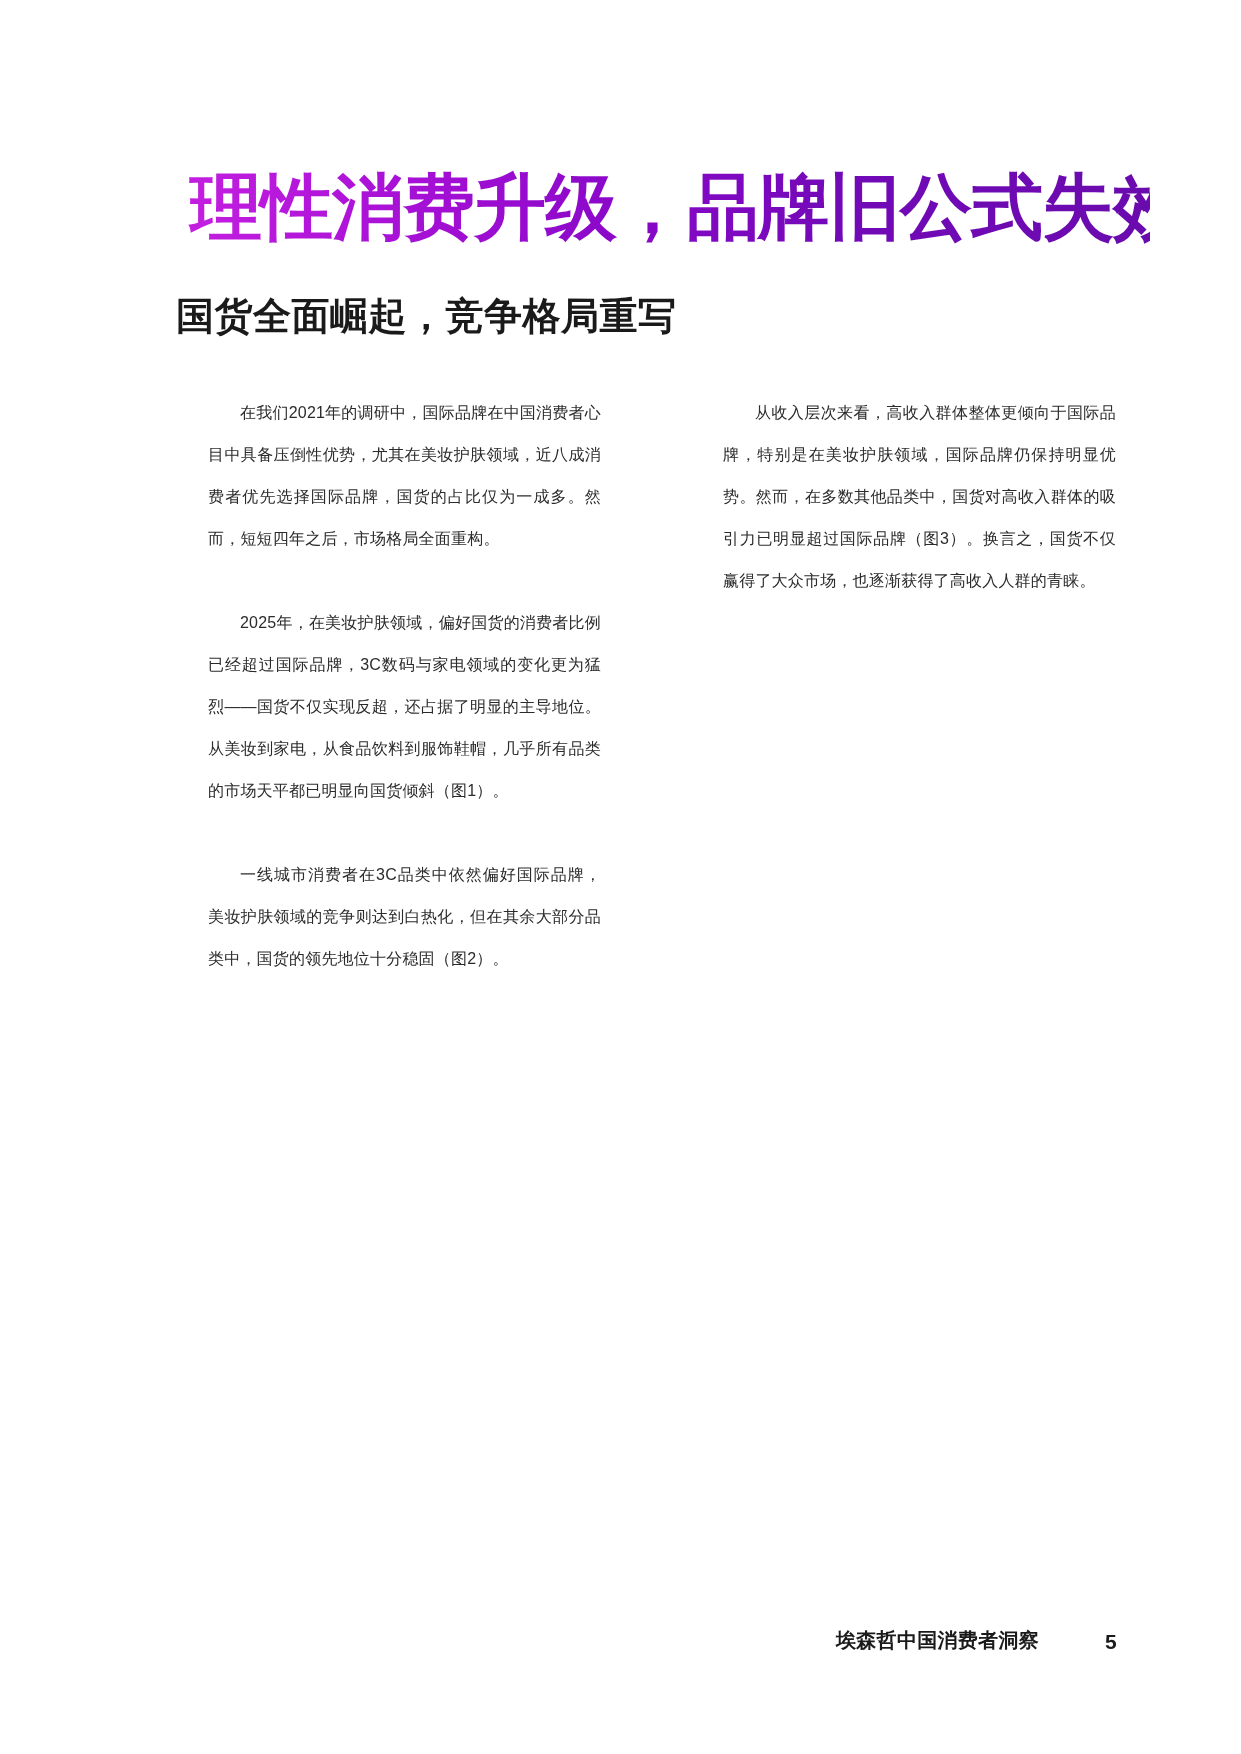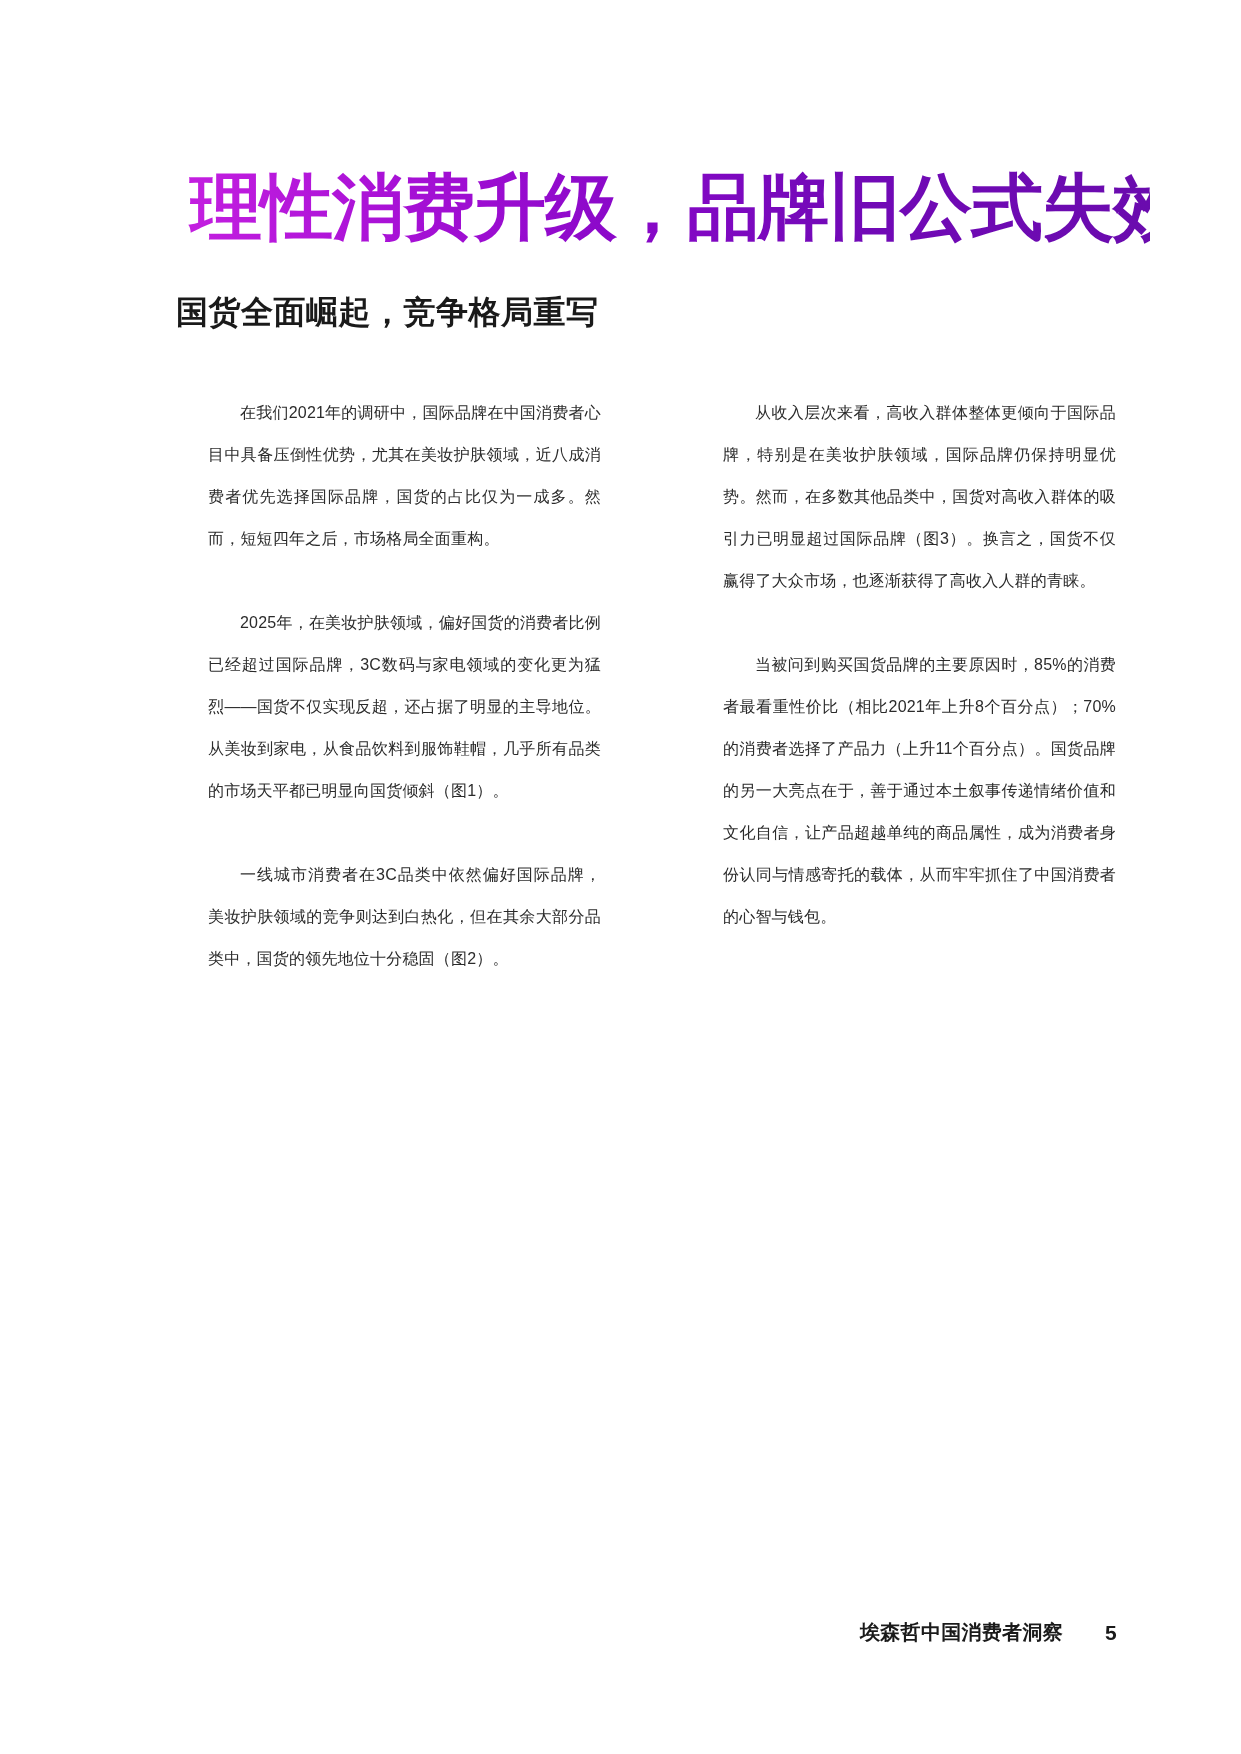--- a/index.html
+++ b/index.html
@@ -41,21 +41,21 @@
     background-clip:text;
     color:transparent;
     -webkit-text-fill-color:transparent;
   }
 
   
   .sub-title {
     position:absolute;
     left:128px;
     top:243px;
-    font-size:32px;
+    font-size:38px;
     font-weight:700;
     color:#1a1a1a;
     letter-spacing:0.5px;
     white-space:nowrap;
   }
 
   
   .columns {
     position:absolute;
     left:128px;
@@ -77,24 +77,24 @@
     text-align:justify;
     text-justify:inter-ideograph;
     font-weight:400;
   }
   .col p:last-child { margin-bottom:0; }
 
   
   .footer {
     position:absolute;
     right:124px;
-    bottom:108px;
+    bottom:100px;
     display:flex;
-    align-items:center;
-    gap:10px;
+    align-items:flex-end;
+    gap:34px;
     font-size:20px;
     font-weight:700;
     color:#1a1a1a;
     letter-spacing:0.3px;
   }
   .footer .pageno { font-size:21px; font-weight:700; }
 </style>
 </head>
 <body>
 
@@ -109,21 +109,20 @@
   <div class="columns">
 
     <div class="col">
       <p>在我们2021年的调研中，国际品牌在中国消费者心目中具备压倒性优势，尤其在美妆护肤领域，近八成消费者优先选择国际品牌，国货的占比仅为一成多。然而，短短四年之后，市场格局全面重构。</p>
       <p>2025年，在美妆护肤领域，偏好国货的消费者比例已经超过国际品牌，3C数码与家电领域的变化更为猛烈——国货不仅实现反超，还占据了明显的主导地位。从美妆到家电，从食品饮料到服饰鞋帽，几乎所有品类的市场天平都已明显向国货倾斜（图1）。</p>
       <p>一线城市消费者在3C品类中依然偏好国际品牌，美妆护肤领域的竞争则达到白热化，但在其余大部分品类中，国货的领先地位十分稳固（图2）。</p>
     </div>
 
     <div class="col">
       <p>从收入层次来看，高收入群体整体更倾向于国际品牌，特别是在美妆护肤领域，国际品牌仍保持明显优势。然而，在多数其他品类中，国货对高收入群体的吸引力已明显超过国际品牌（图3）。换言之，国货不仅赢得了大众市场，也逐渐获得了高收入人群的青睐。</p>
-      <p>当被问到购买国货品牌的主要原因时，85%的消费者最看重性价比（相比2021年上升8个百分点）；70%的消费者选择了产品力（上升11个百分点）。国货品牌的另一大亮点在于，善于通过本土叙事传递情绪价值和文化自信，让产品超越单纯的商品属性，成为消费者身份认同与情感寄托的载体，从而牢牢抓住了中国消费者的心智与钱包。</p>
     </div>
 
   </div>
 
   <div class="footer">
     <span>埃森哲中国消费者洞察</span>
     <span class="pageno">5</span>
   </div>
 
 </div>

